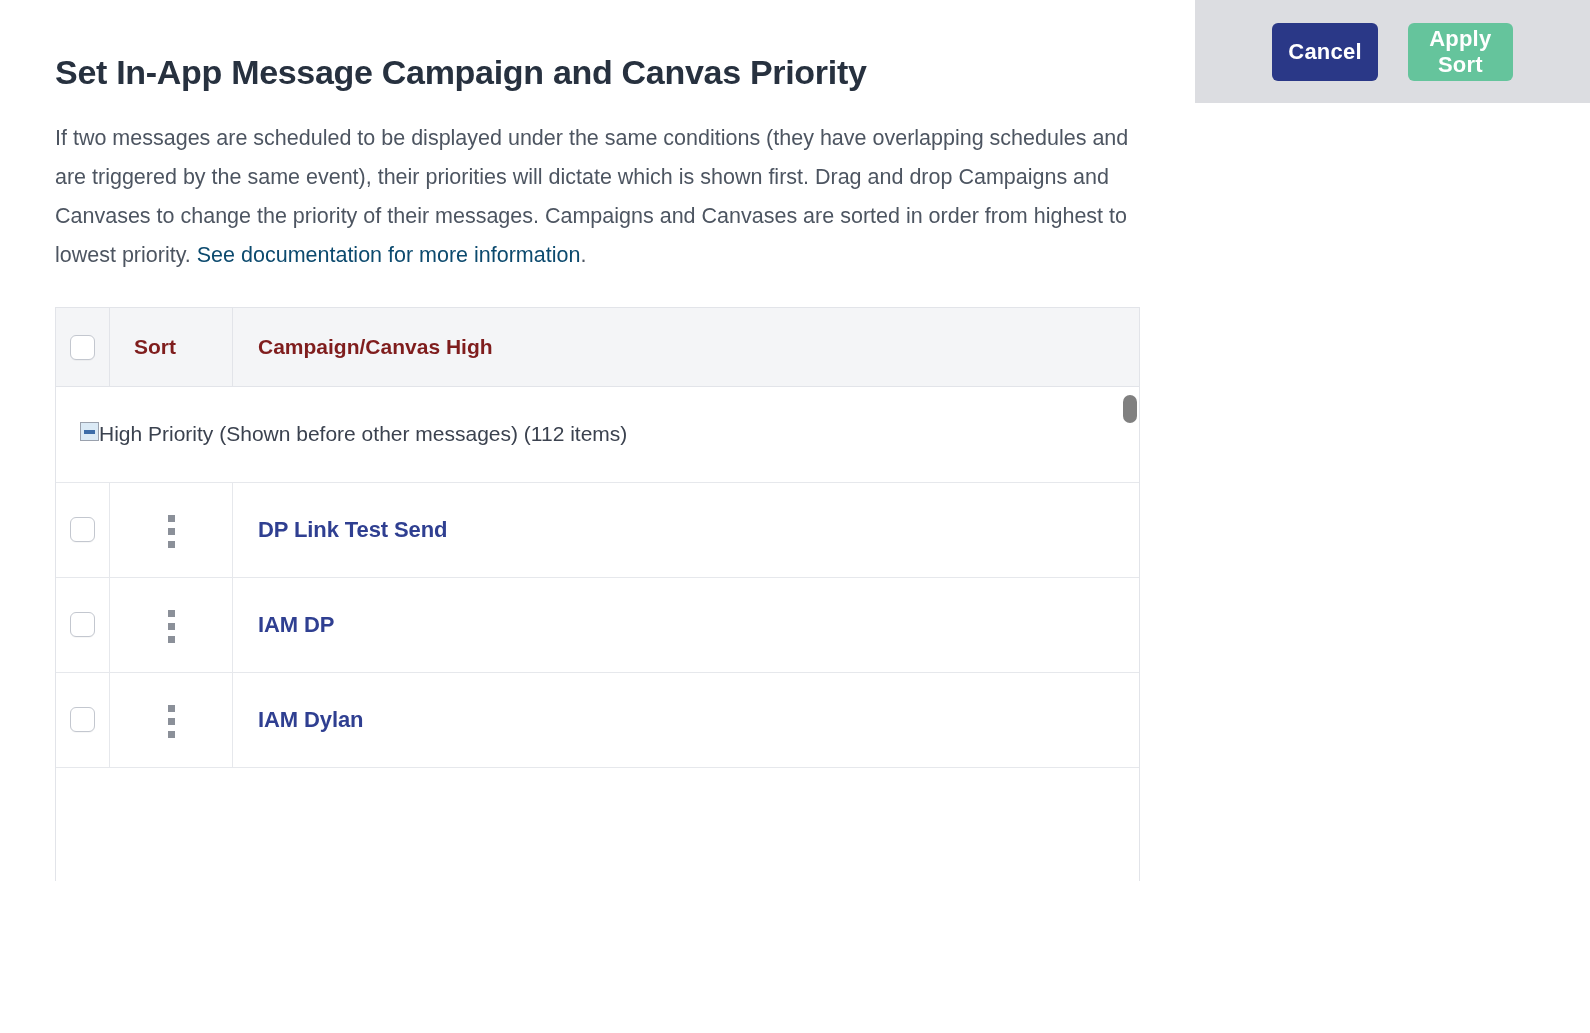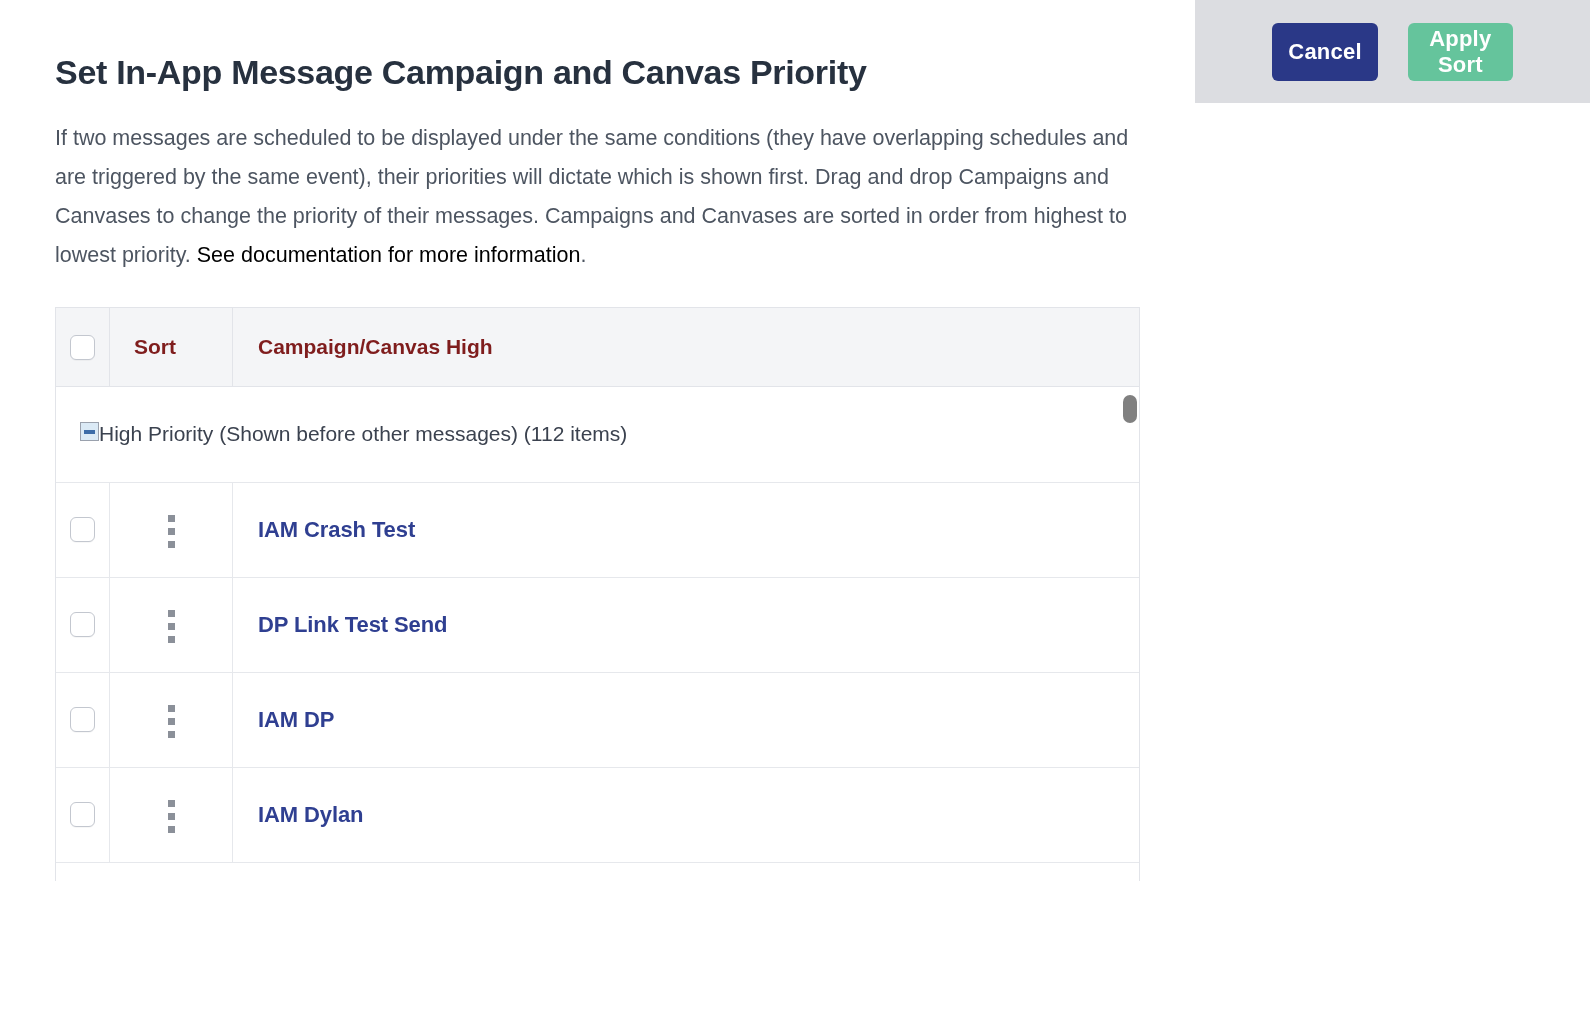--- a/index.html
+++ b/index.html
@@ -43,21 +43,21 @@
   .description {
     font-size: 21.5px;
     line-height: 39px;
     color: #4d5561;
     margin: 0 0 32px 0;
     max-width: 1440px;
     font-weight: 400;
   }
 
   .doc-link {
-    color: #000000;
+    color: #0c4a6e;
     text-decoration: none;
     cursor: pointer;
   }
 
   
   .table-wrap {
     border: 1px solid #e2e4e9;
     border-bottom: none;
     background: #fff;
     position: relative;
@@ -251,35 +251,20 @@
             <td colspan="3">
               <div class="group-label">
                 <span class="collapse-icon">
                     <i></i>
                   </span>
                 <span>High Priority (Shown before other messages) (112 items)</span>
               </div>
             </td>
           </tr>
 
-          <tr>
-            <td class="col-check">
-              <span class="cbx"></span>
-            </td>
-            <td class="col-sort">
-              <span class="drag-handle">
-                  <span></span>
-                  <span></span>
-                  <span></span>
-                </span>
-            </td>
-            <td class="col-name">
-              <a class="row-link">IAM Crash Test</a>
-            </td>
-          </tr>
 
           <tr>
             <td class="col-check">
               <span class="cbx"></span>
             </td>
             <td class="col-sort">
               <span class="drag-handle">
                   <span></span>
                   <span></span>
                   <span></span>

